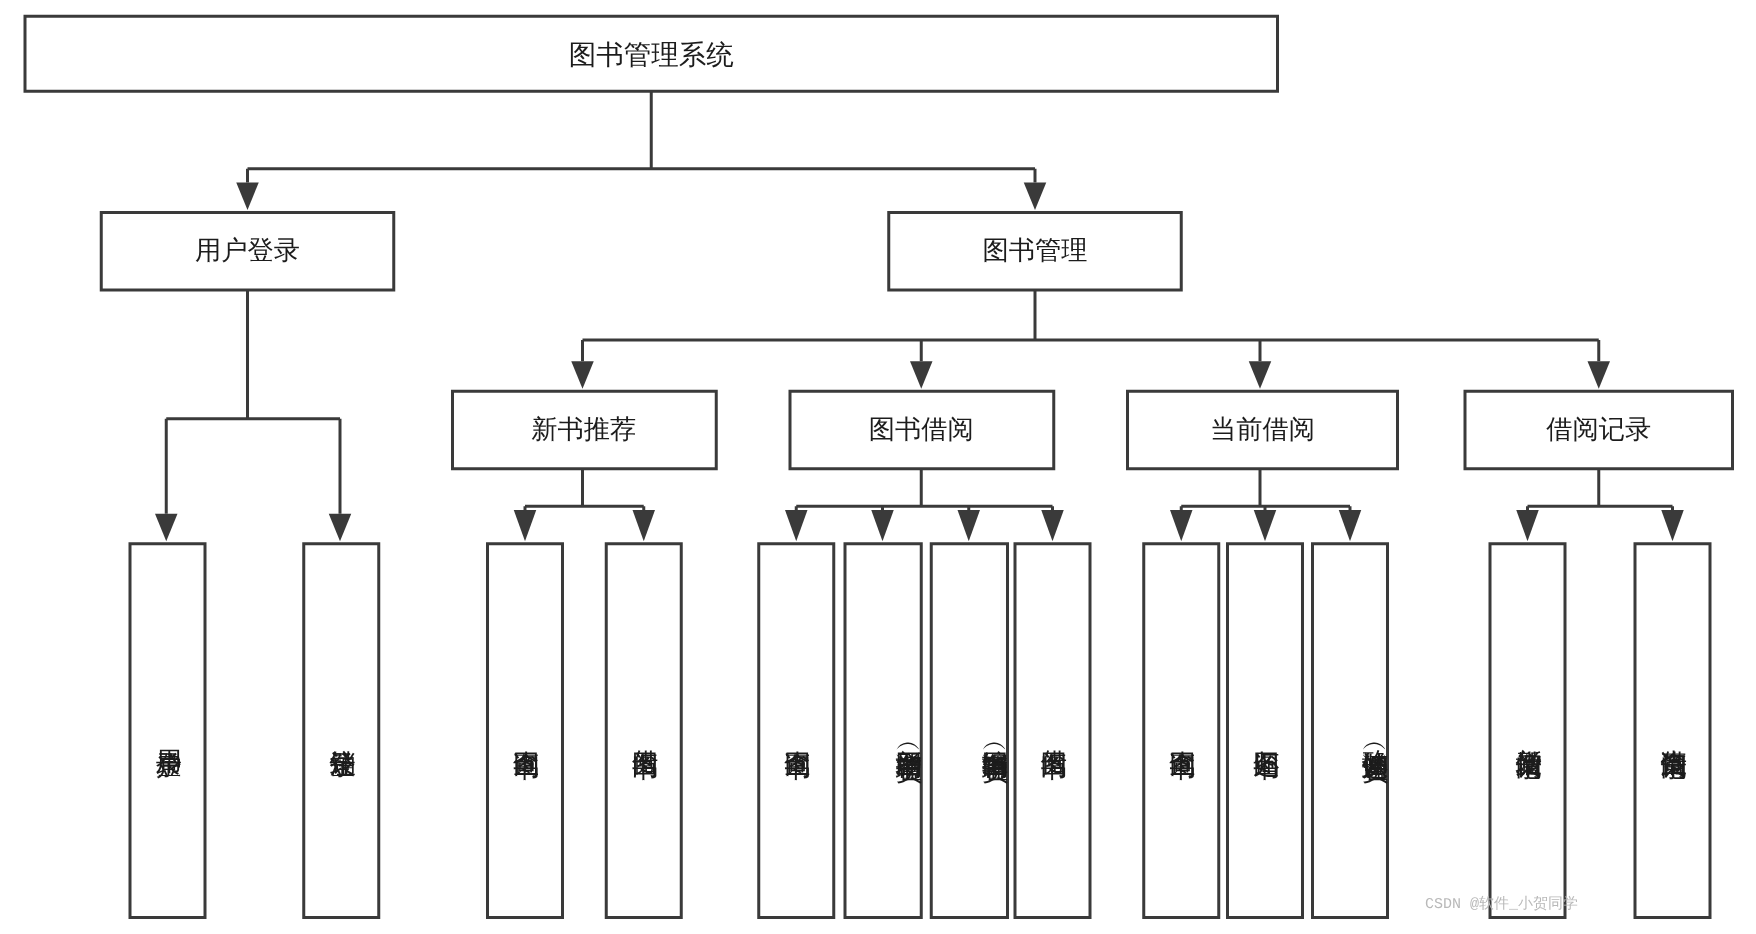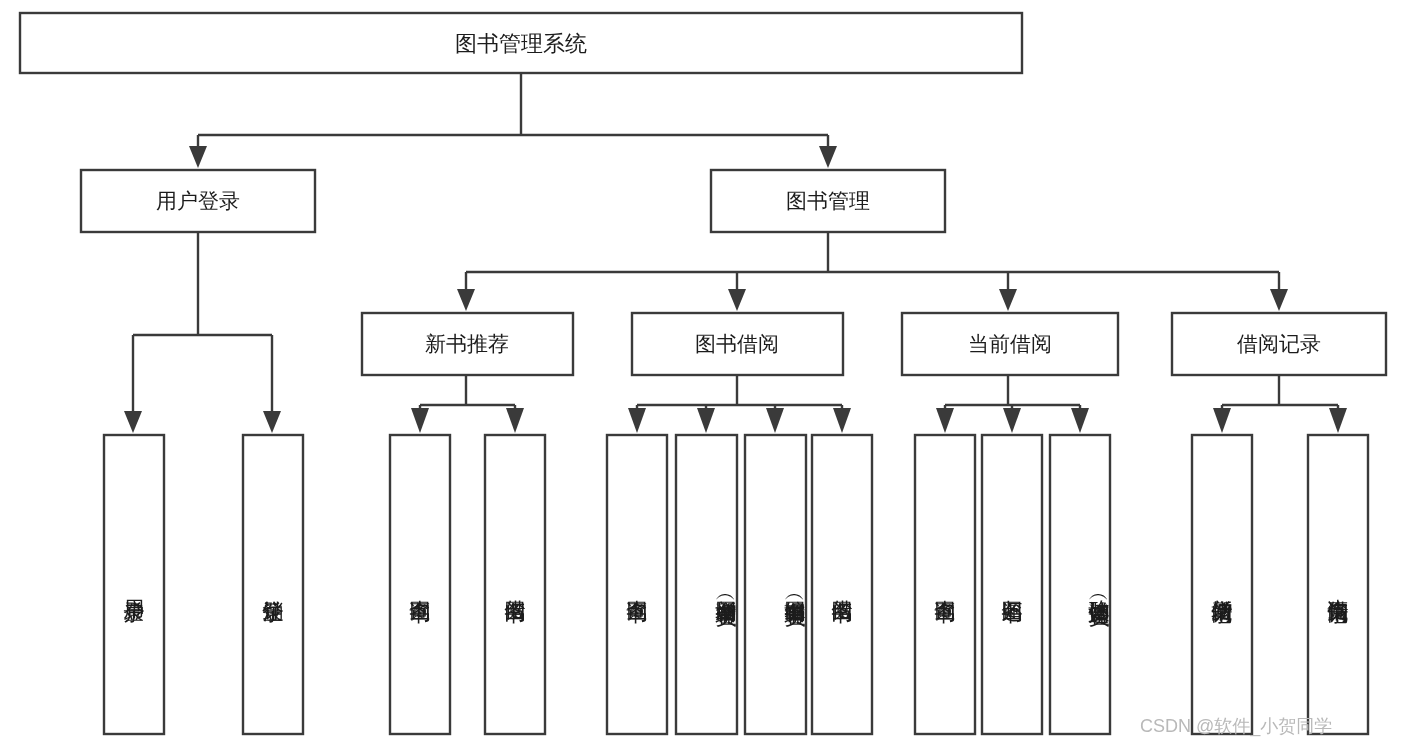--- a/index.html
+++ b/index.html
@@ -69,22 +69,22 @@
     align-items: center;
     justify-content: center;
     text-align: center;
     white-space: nowrap;
     pointer-events: none;
   }
   .watermark {
     position: absolute;
     left: 1140px;
     top: 714px;
-    font-family: Liberation Sans, sans-serif;
-    font-size: 18px;
+    font-family: Liberation Mono, monospace;
+    font-size: 12px;
     color: #b9b9b9;
     white-space: nowrap;
   }
 </style>
 </head>
 <body>
 
 <div id="diagram-root">
 
   <svg class="flow" viewBox="0 0 1405 747">

